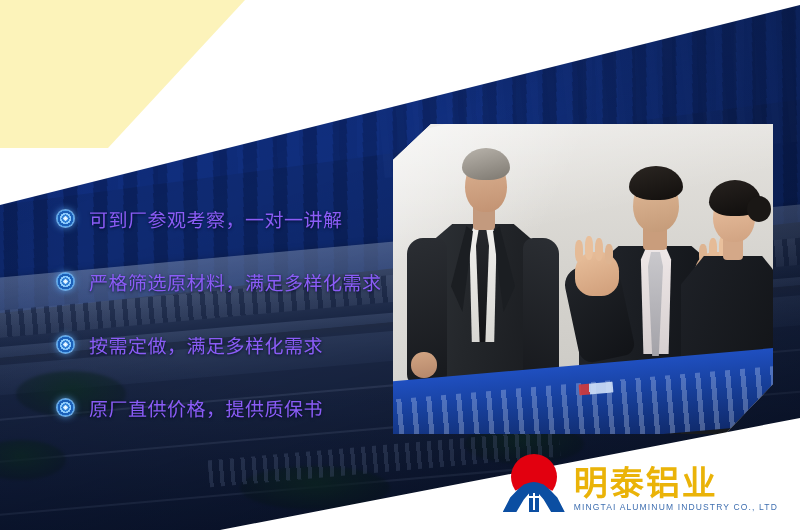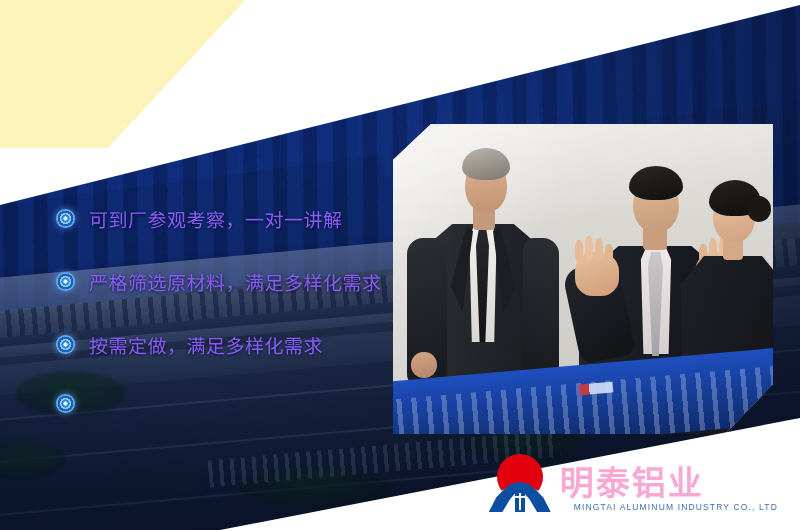--- a/index.html
+++ b/index.html
@@ -245,25 +245,25 @@
     position:absolute;left:30px;bottom:2px;width:2px;height:17px;
     background:#ffffff;
   }
   .mtn-cross-h{
     position:absolute;left:25px;bottom:14px;width:12px;height:2px;
     background:#ffffff;
   }
   .logo-text{display:flex;flex-direction:column;align-items:flex-start;gap:2px;}
   .logo-cn{
     font-size:34px;font-weight:700;line-height:1;
-    color:#f9a8d4;letter-spacing:2px;
+    color:#eab308;letter-spacing:2px;
   }
   .logo-en{
     font-size:8.5px;letter-spacing:1.15px;
-    color:#3f6fb0;white-space:nowrap;margin-left:14px;
+    color:#3f6fb0;white-space:nowrap;
   }
 </style>
 </head>
 <body>
 
 <div class="banner">
 
   <div class="bg-photo">
     <div class="bg-base"></div>
     <div class="skyline"></div>
@@ -305,20 +305,21 @@
       <span class="b-text">严格筛选原材料，满足多样化需求</span>
     </div>
 
     <div class="bullet">
       <span class="b-icon"></span>
       <span class="b-text">按需定做，满足多样化需求</span>
     </div>
 
     <div class="bullet">
       <span class="b-icon"></span>
+      <span class="b-text">原厂直供价格，提供质保书</span>
     </div>
 
   </div>
 
   <div class="photo-panel">
     <div class="photo-inner">
       <div class="studio-bg"></div>
       <div class="studio-streak"></div>
 
       <div class="person" style="left:12px;top:14px;width:160px;height:296px;">

